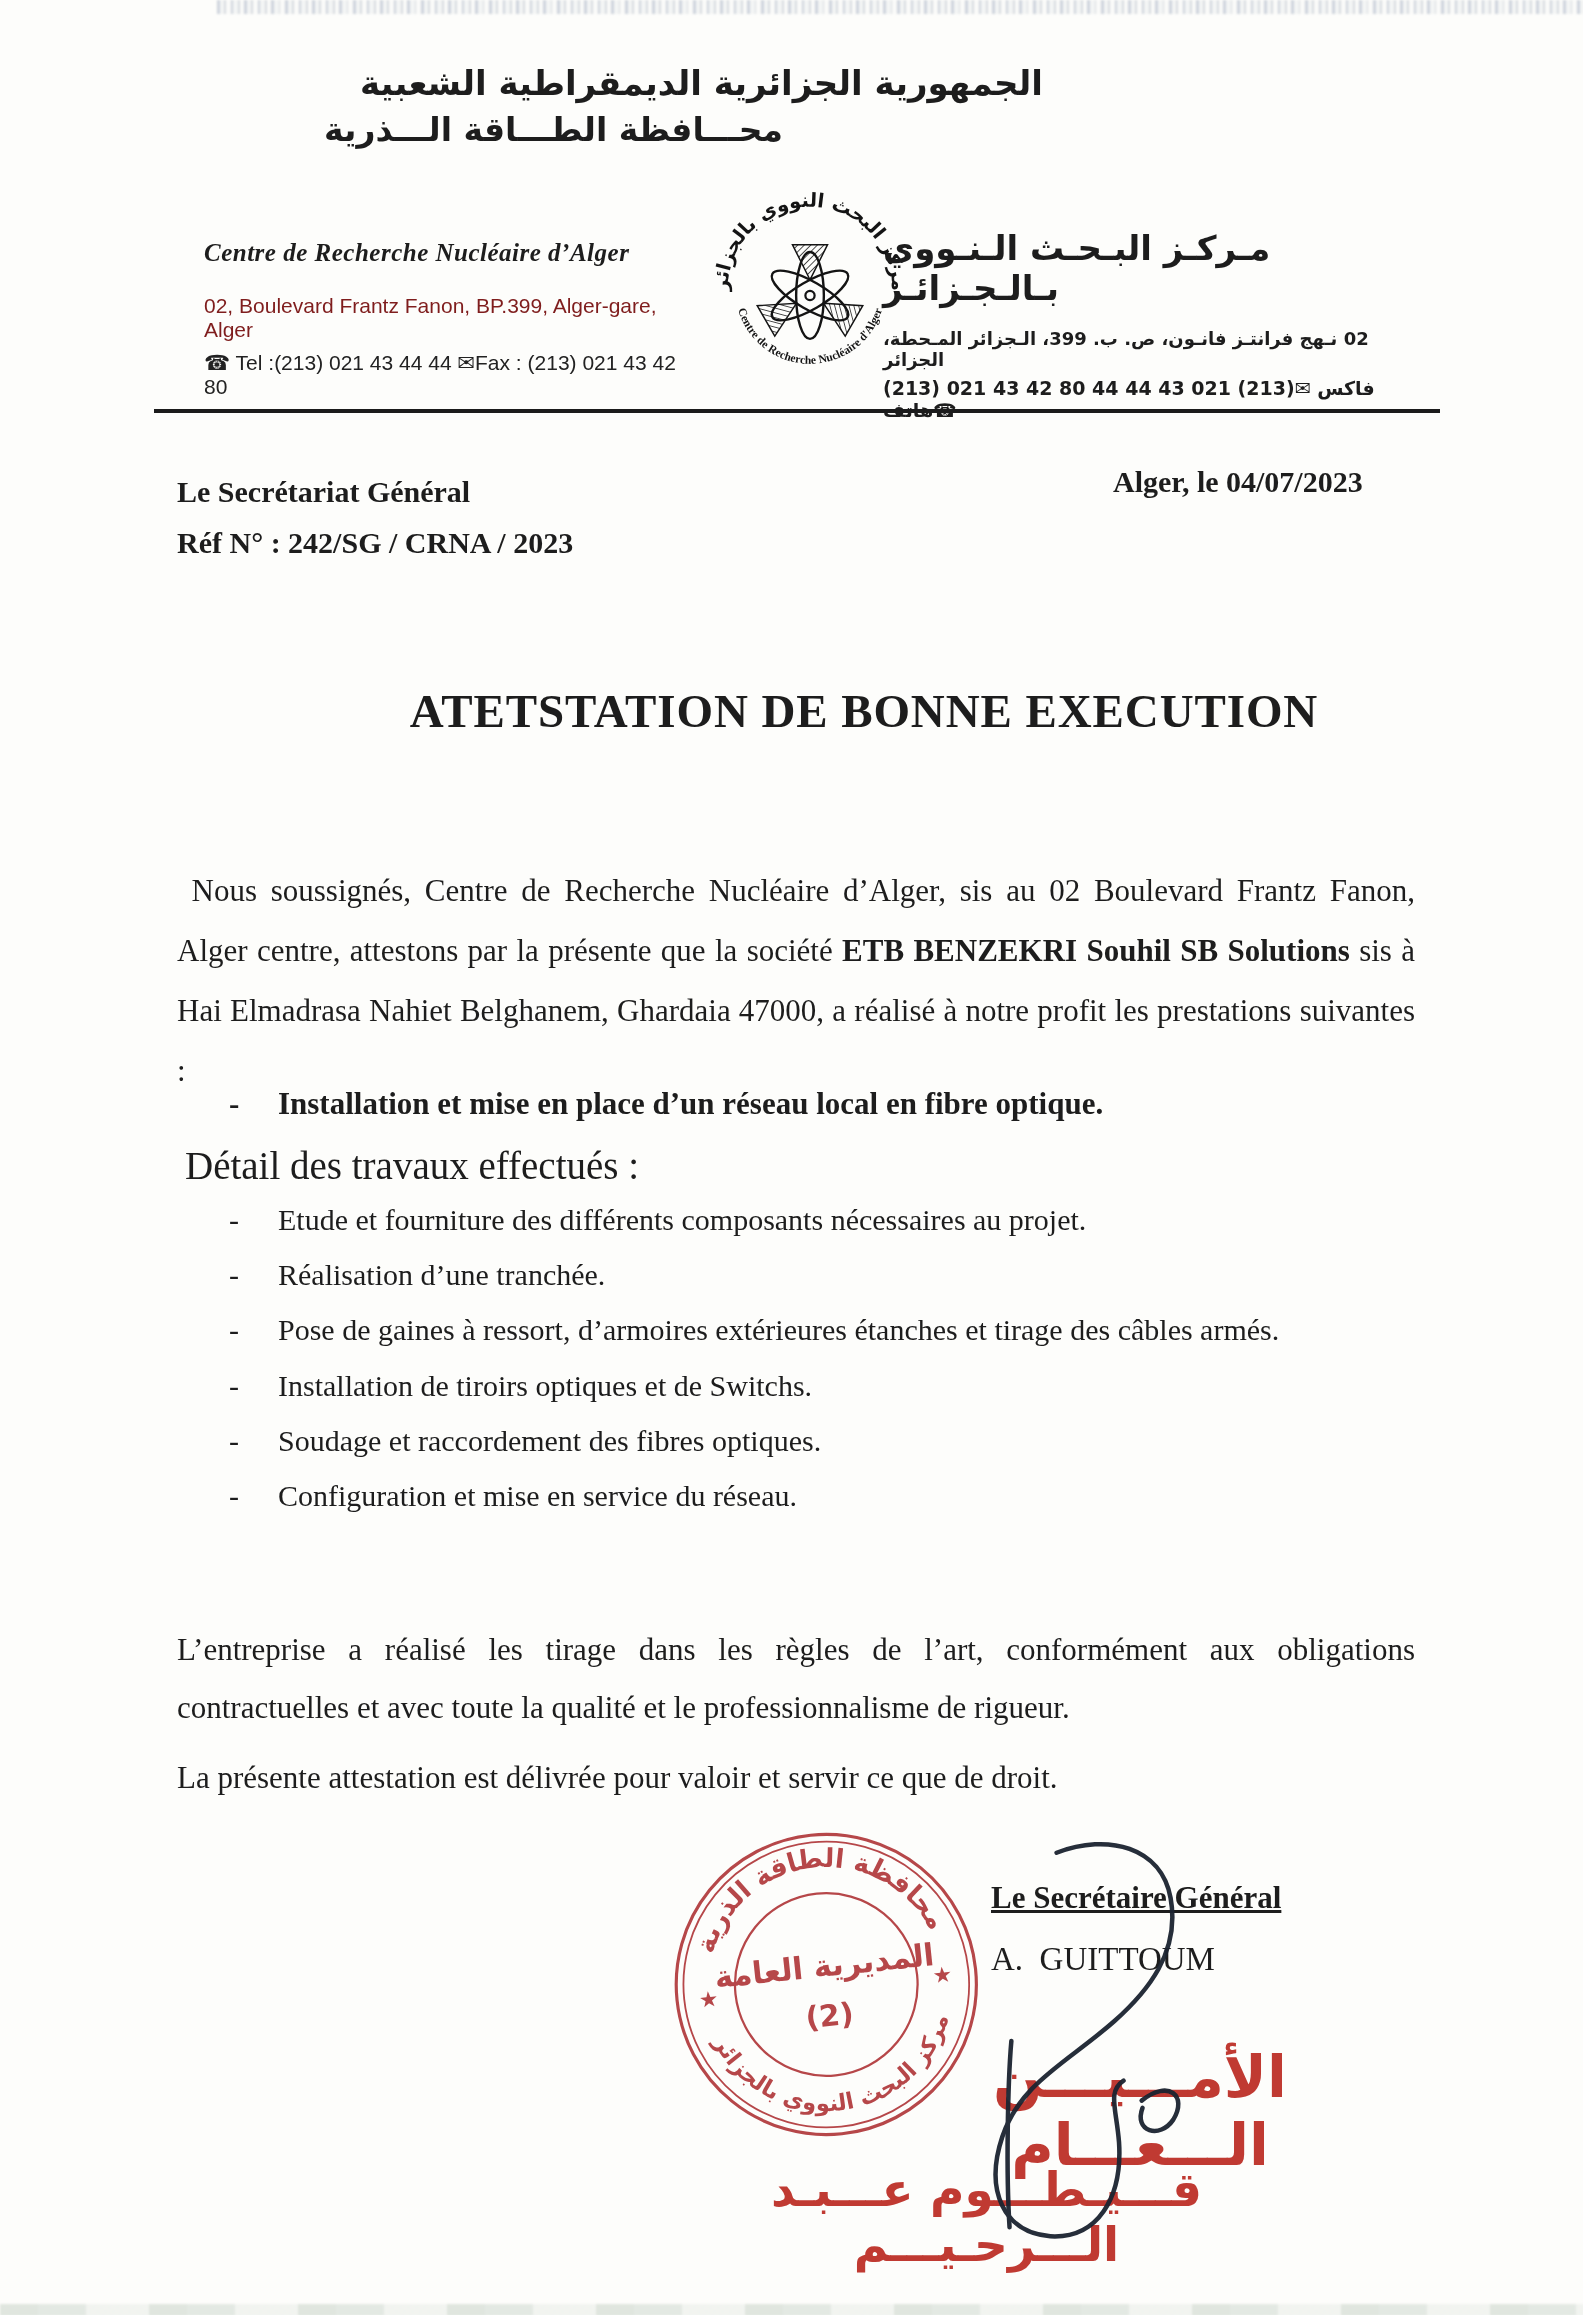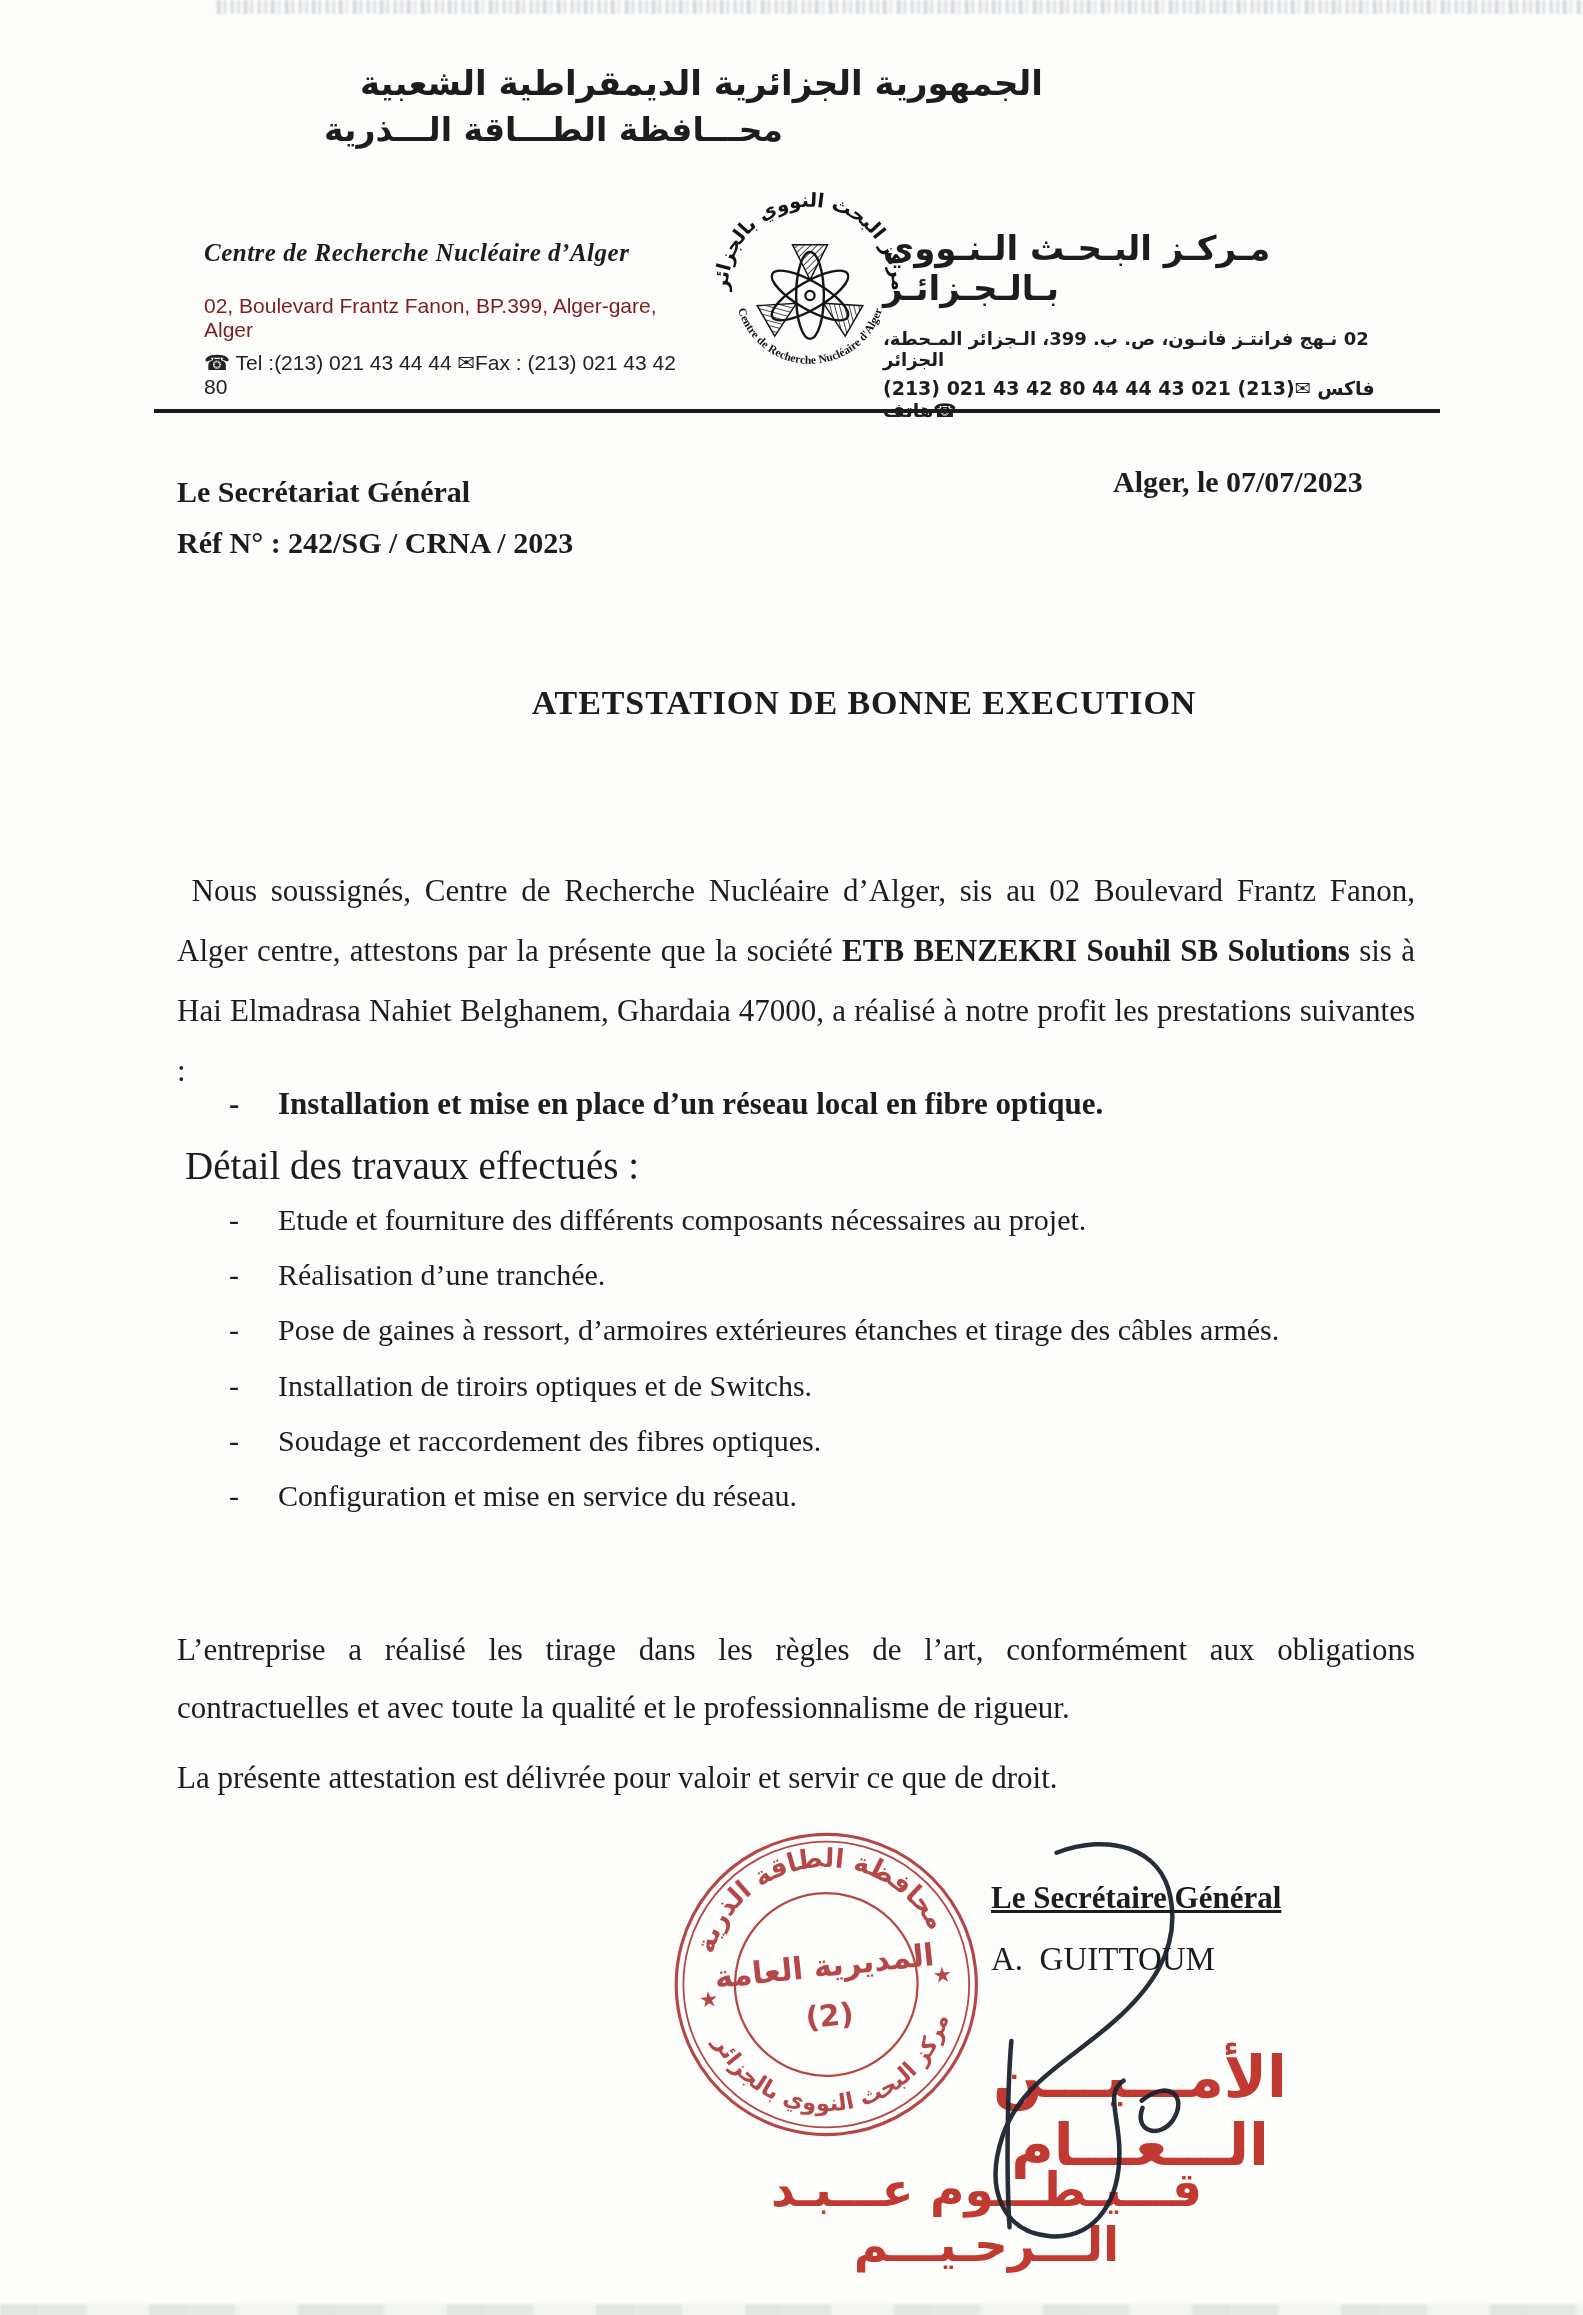--- a/index.html
+++ b/index.html
@@ -44,21 +44,21 @@
   .org-ar .addr{font-size:18px; margin-top:20px; direction:rtl;}
   .org-ar .tel{font-size:19px; margin-top:7.2px; direction:ltr;}
 
   .rule{left:154px; top:409px; width:1286px; height:3.6px; background:#1b1b1b;}
 
   .sender{left:177px; top:455px; font-size:30px; font-weight:bold;margin-top:20px;}
   .place-date{left:1113px; top:465px; font-size:30px; font-weight:bold;}
   .reference{left:177px; top:526px; font-size:30px; font-weight:bold;}
 
   .doc-title{left:226px; width:1276px; top:684px; text-align:center;
-    font-size:34px; font-weight:bold; letter-spacing:0.9px;}
+    font-size:47px; font-weight:bold; letter-spacing:0.9px;}
 
   .para{left:177px; width:1238px; font-size:31px; line-height:60px;
     text-align:justify;}
   .intro{top:830px; text-indent:14.5px;}
   .closing1{top:1590px; line-height:58px;}
   .closing2{left:177px; top:1760px; font-size:31px;}
 
   .dash-row{font-size:31px;}
   .dash-row .dash{position:absolute; left:52px;}
   .dash-row .txt{display:block; padding-left:101px;}
@@ -125,21 +125,21 @@
 
   <div class="abs org-ar">
     <div class="name ar">مـركـز البـحـث الـنـووي بـالـجـزائـر</div>
     <div class="addr ar">02 نـهج فرانتـز فانـون، ص. ب. 399، الـجزائر المـحطة، الجزائر</div>
     <div class="tel ar">(213) 021 43 42 80 فاكس ✉(213) 021 43 44 44 هاتف☎</div>
   </div>
 
   <div class="abs rule"></div>
 
   <div class="abs sender">Le Secrétariat Général</div>
-  <div class="abs place-date">Alger, le 07/07/2023</div>
+  <div class="abs place-date">Alger, le 04/07/2023</div>
   <div class="abs reference">Réf N° : 242/SG / CRNA / 2023</div>
 
   <div class="abs doc-title">ATETSTATION DE BONNE EXECUTION</div>
 
   <p class="abs para intro"><span>Nous soussignés, Centre de Recherche Nucléaire d’Alger, sis au 02 Boulevard Frantz Fanon, Alger centre, attestons par la présente que la société </span><b>ETB BENZEKRI Souhil SB Solutions</b><span> sis à Hai Elmadrasa Nahiet Belghanem, Ghardaia 47000, a réalisé à notre profit les prestations suivantes :</span></p>
 
   <div class="abs dash-row main-item">
     <span class="dash">-</span>
     <span class="txt">Installation et mise en place d’un réseau local en fibre optique.</span>
   </div>

